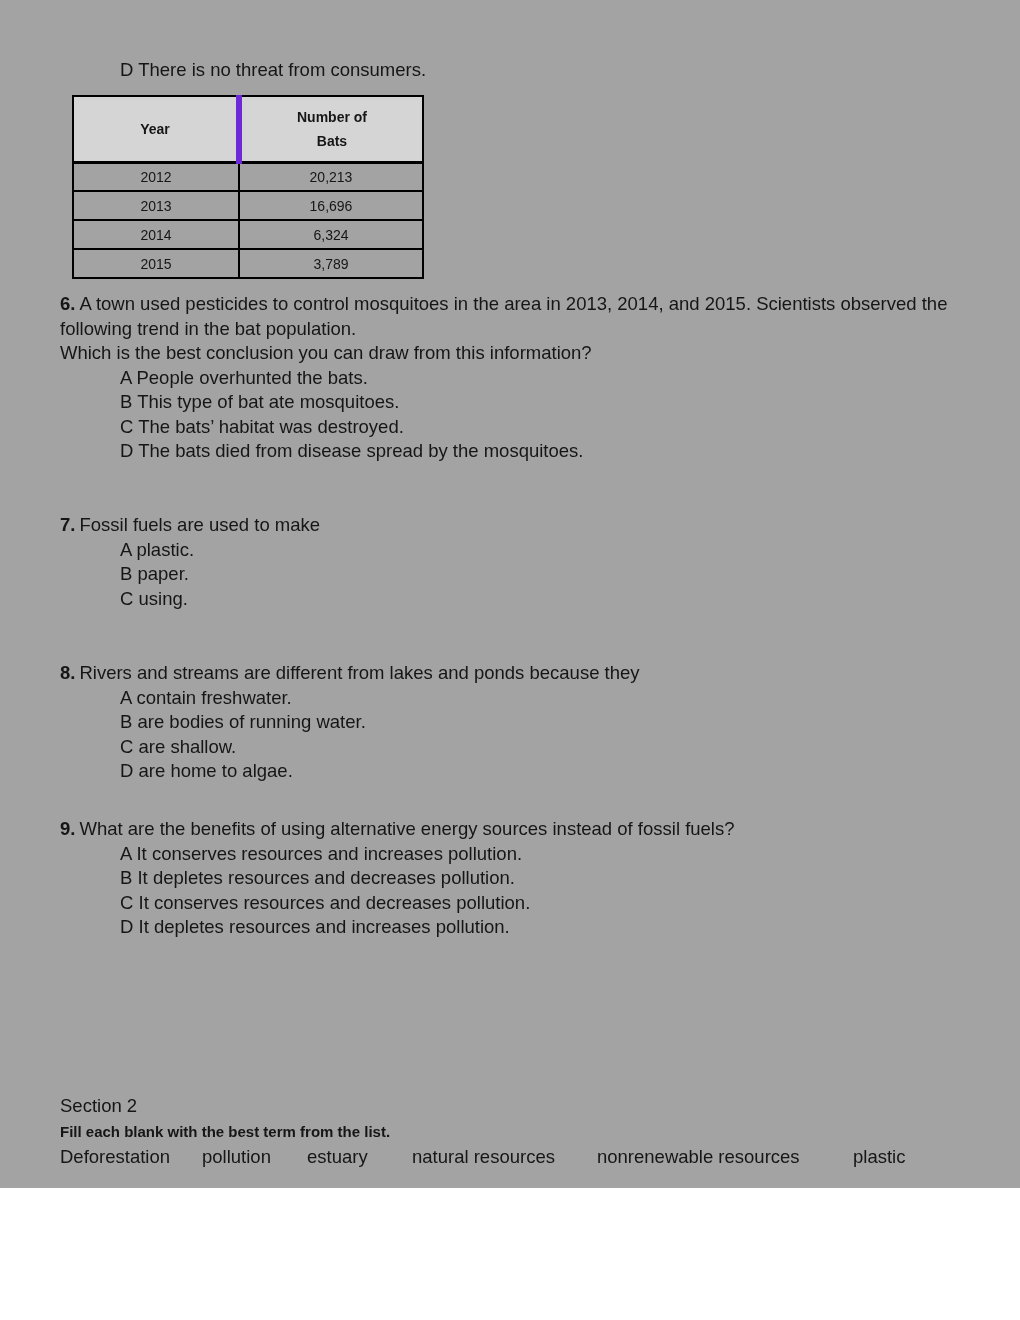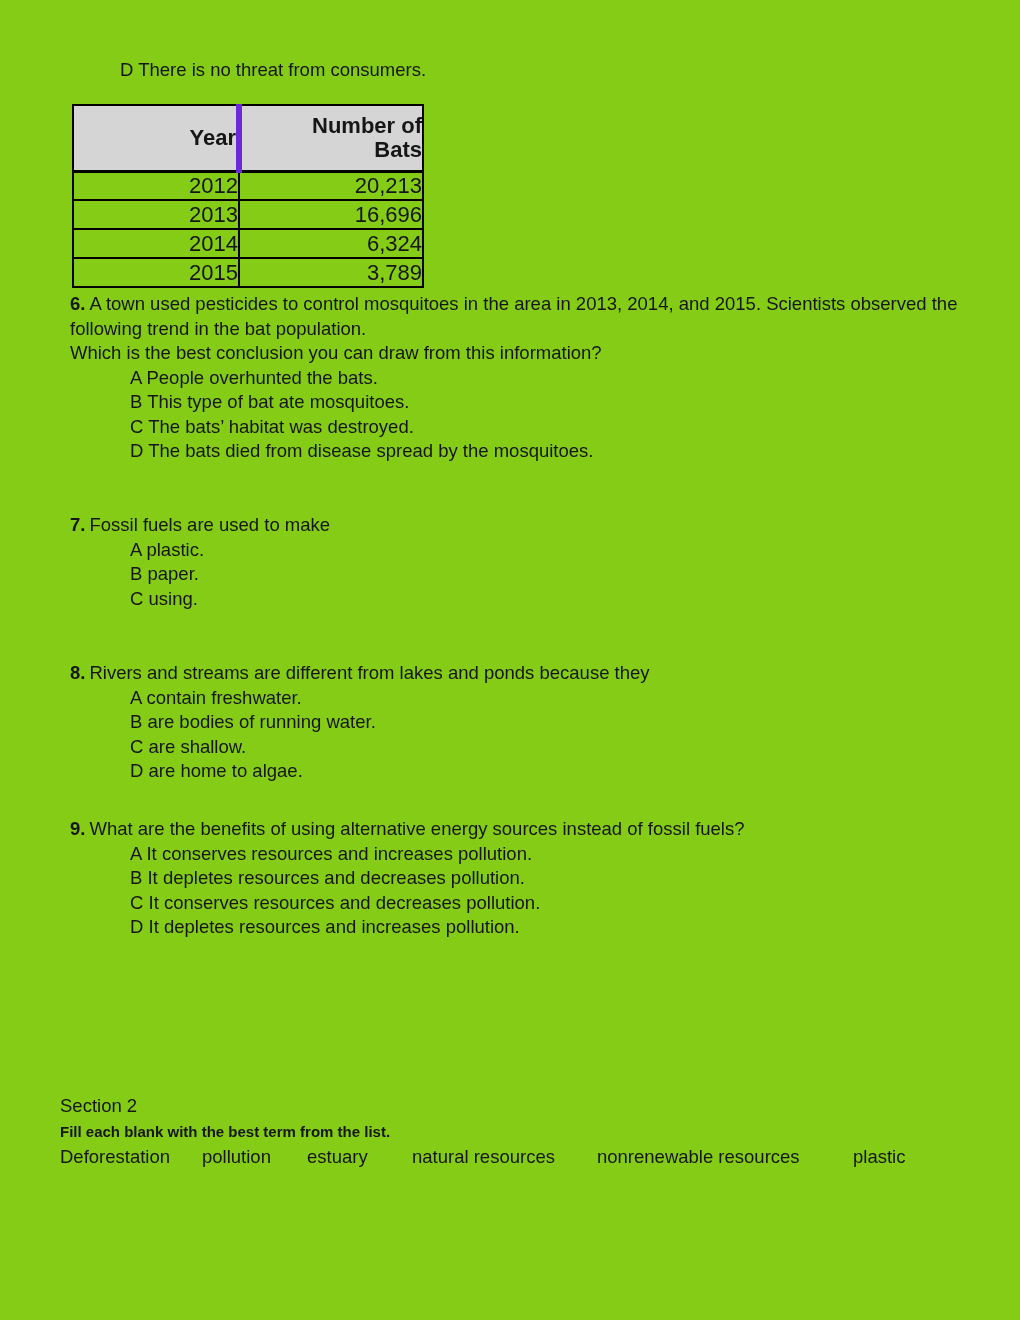--- a/index.html
+++ b/index.html
@@ -1,59 +1,58 @@
 <!DOCTYPE html>
 <html><head>
 <meta charset="utf-8">
 <style>
   * { margin: 0; padding: 0; box-sizing: border-box; }
   html, body { background: #ffffff; }
   .page {
     position: relative;
     width: 1020px;
-    height: 1320px;
-    background: #84cc16;
+    height: 1188px;
+    background: #a3a3a3;
     color: #161616;
     font-family: "Liberation Sans", sans-serif;
     font-size: 18.5px;
     line-height: 24.5px;
     overflow: hidden;
   }
   .abs { position: absolute; }
 
   
   .dline { left: 120px; top: 58px; }
 
   
   .bats-table {
     left: 72px; top: 95px;
     border-collapse: collapse;
-    text-align: right;
-    font-size: 22px;
+    text-align: center;
+    font-size: 14px;
     line-height: 24px;
-    margin-top: 9px;
   }
   .bats-table th, .bats-table td {
     border: 2px solid #000;
     padding: 0;
   }
   .bats-table th {
     background: #d5d5d5;
     font-weight: bold;
     width: 166px;
     height: 66px;
     border-bottom: 3px solid #000;
     white-space: pre-line;
     vertical-align: middle;
   }
   .bats-table th + th { width: 184px; border-left: 6px solid #6d28d9; }
   .bats-table td { height: 29px; vertical-align: middle; }
 
   
-  .qblock { left: 60px; width: 920px; margin-left: 10px; }
+  .qblock { left: 60px; width: 920px; }
   .q6 { top: 292px; }
   .q7 { top: 513px; }
   .q8 { top: 661px; }
   .q9 { top: 817px; }
   .qnum { font-weight: bold; margin-right: 4px; }
   .opt { margin-left: 60px; }
 
   
   .section2 { left: 60px; top: 1094px; width: 940px; }
   .s2-instruction { font-weight: bold; font-size: 15px; line-height: 26px; }

